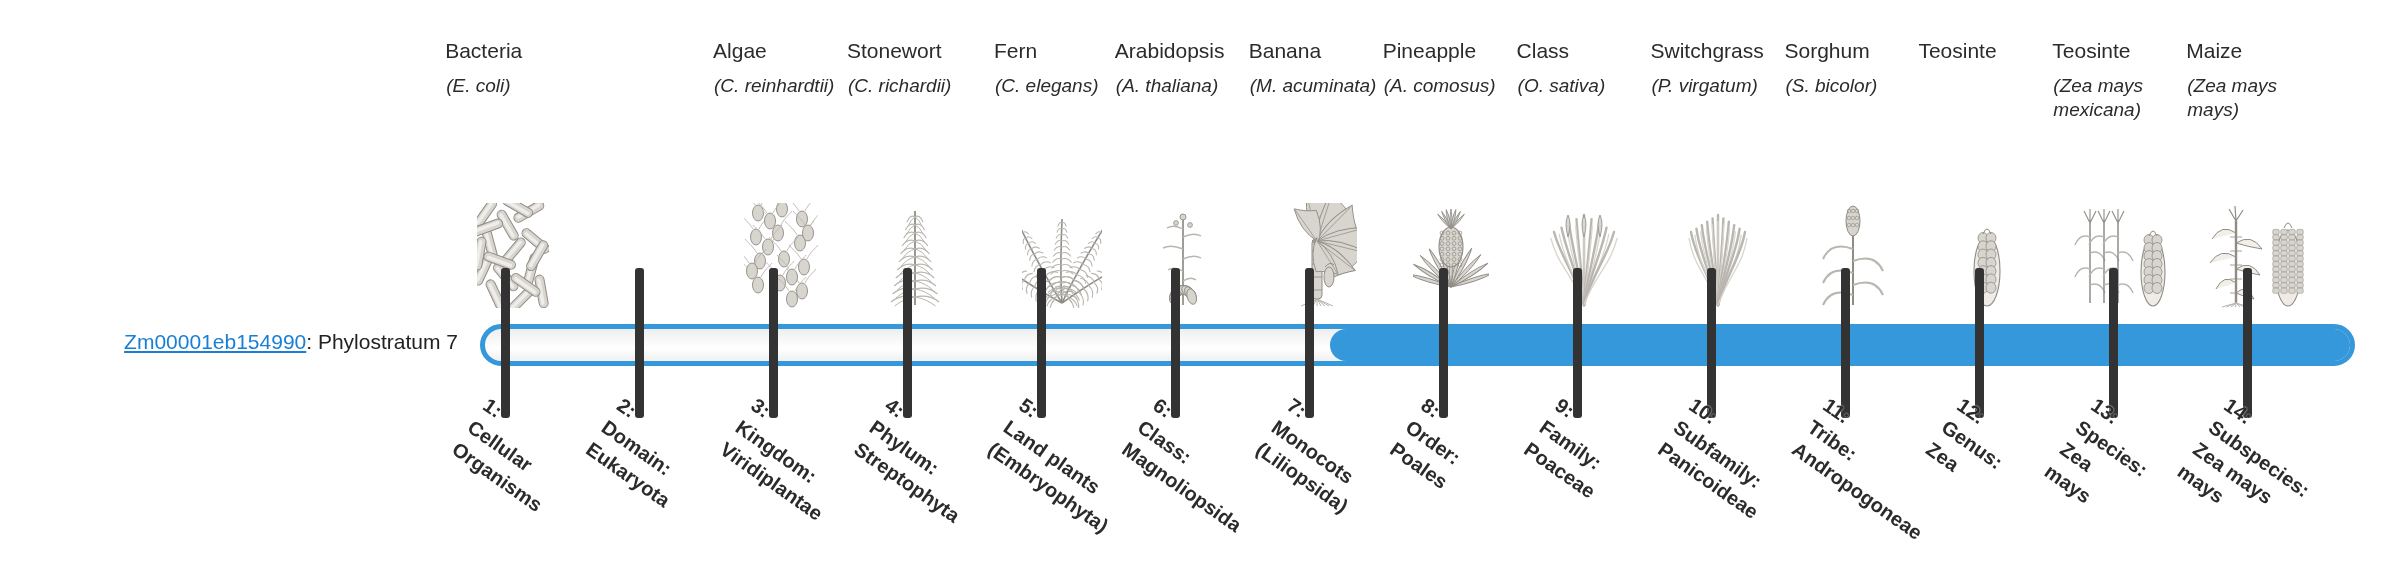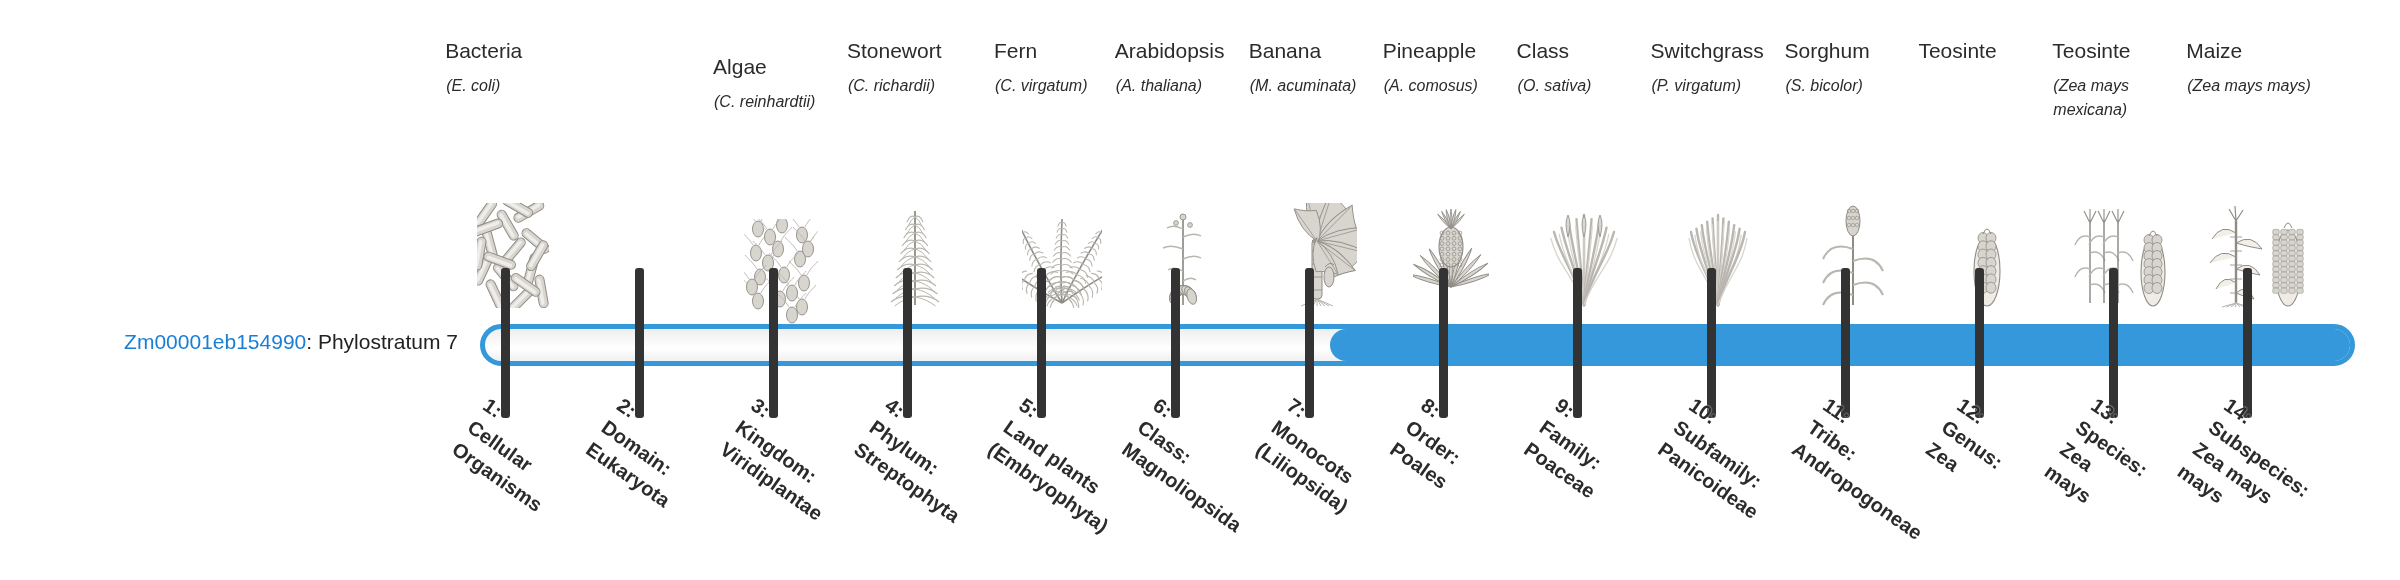--- a/index.html
+++ b/index.html
@@ -23,20 +23,21 @@
     top: 330px;
     width: 470px;
     text-align: right;
     padding-right: 12px;
     font-size: 21px;
     color: #222222;
     white-space: nowrap;
   }
   #gene-label .gene-link {
     color: #1a7fd4;
+    text-decoration: underline;
     cursor: pointer;
   }
 
   
   #columns {
     position: absolute;
     left: 480px;
     top: 0px;
     width: 1875px;
     height: 320px;
@@ -49,21 +50,21 @@
   }
   .common-name {
     font-size: 21px;
     color: #2b2b2b;
     line-height: 26px;
     margin-top: 38px;
     white-space: nowrap;
     overflow: visible;
   }
   .sci-name {
-    font-size: 16px;
+    font-size: 19px;
     font-style: italic;
     color: #2b2b2b;
     line-height: 24px;
     margin-top: 10px;
     padding: 0 1px;
   }
   .art {
     position: absolute;
     left: 0; right: 0;
     bottom: 12px;
@@ -216,21 +217,21 @@
       <rect x="-4" y="-16" width="9" height="33" rx="4.5" fill="#d8d5cf" stroke="#8f8c86" stroke-width="1"></rect>
       <rect x="-2" y="-13" width="3.5" height="27" rx="1.8" fill="#efedea"></rect>
             </g>
             <g transform="translate(2,50) rotate(10)">
       <rect x="-4" y="-16" width="9" height="33" rx="4.5" fill="#d8d5cf" stroke="#8f8c86" stroke-width="1"></rect>
       <rect x="-2" y="-13" width="3.5" height="27" rx="1.8" fill="#efedea"></rect>
             </g>
           </svg>
         </div>
       </div>
-      <div class="col" style="left: 233.036px; width: 136.607px; margin-top: 16px;">
+      <div class="col" style="left: 233.036px; width: 136.607px;">
         <div class="common-name">Algae</div>
         <div class="sci-name">(C. reinhardtii)</div>
         <div class="art">
           <svg width="74" height="105" viewBox="0 0 74 105">
             <g transform="translate(14,10)">
       <ellipse cx="0" cy="0" rx="5.5" ry="8" fill="#d8d5cf" stroke="#8f8c86" stroke-width="0.9"></ellipse>
       <path d="M-3 -8 C-8 -16 -12 -18 -15 -22" fill="none" stroke="#b9b6b0" stroke-width="0.9"></path>
       <path d="M3 -8 C7 -16 11 -18 14 -22" fill="none" stroke="#b9b6b0" stroke-width="0.9"></path>
             </g>
             <g transform="translate(38,6)">
@@ -369,21 +370,21 @@
             <path d="M38 86 q 11.2 2 19.04 9" fill="none" stroke="#b9b6b0" stroke-width="1"></path>
             <path d="M38 94 q -14.399999999999999 -3 -24 5" fill="none" stroke="#b9b6b0" stroke-width="1.2"></path>
             <path d="M38 94 q -12 2 -20.4 9" fill="none" stroke="#b9b6b0" stroke-width="1"></path>
             <path d="M38 94 q 14.399999999999999 -3 24 5" fill="none" stroke="#b9b6b0" stroke-width="1.2"></path>
             <path d="M38 94 q 12 2 20.4 9" fill="none" stroke="#b9b6b0" stroke-width="1"></path>
           </svg>
         </div>
       </div>
       <div class="col" style="left: 514px; width: 136.607px;">
         <div class="common-name">Fern</div>
-        <div class="sci-name">(C. virgatum)</div>
+        <div class="sci-name">(C. elegans)</div>
         <div class="art">
           <svg width="80" height="105" viewBox="0 0 80 105">
             <g transform="translate(40,100) rotate(-58)">
       <path d="M0 0 C -2 -30 -1 -60 0 -84" fill="none" stroke="#8f8c86" stroke-width="1.6"></path>
               <path d="M0 -8 q -9 -2 -15 3.5" fill="none" stroke="#b9b6b0" stroke-width="1.1"></path>
             <path d="M0 -8 q 9 -2 15 3.5" fill="none" stroke="#b9b6b0" stroke-width="1.1"></path>
               <path d="M0 -14 q -8.459999999999999 -2 -14.1 3.5" fill="none" stroke="#b9b6b0" stroke-width="1.1"></path>
             <path d="M0 -14 q 8.459999999999999 -2 14.1 3.5" fill="none" stroke="#b9b6b0" stroke-width="1.1"></path>
               <path d="M0 -20 q -7.919999999999999 -2 -13.2 3.5" fill="none" stroke="#b9b6b0" stroke-width="1.1"></path>
             <path d="M0 -20 q 7.919999999999999 -2 13.2 3.5" fill="none" stroke="#b9b6b0" stroke-width="1.1"></path>

